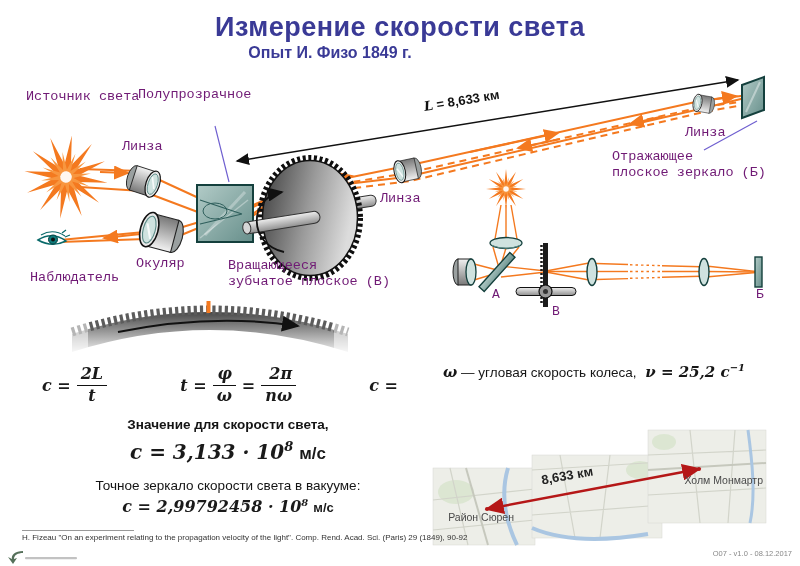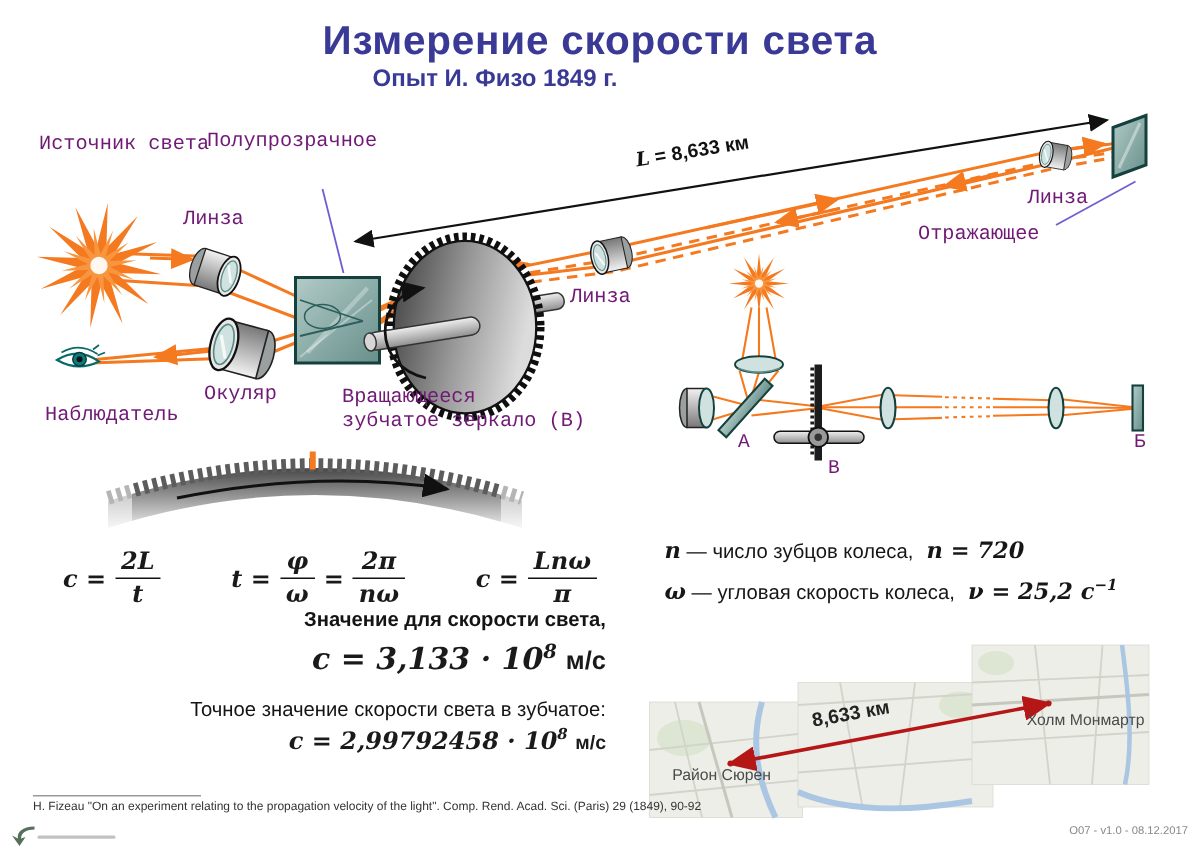--- a/index.html
+++ b/index.html
@@ -22,29 +22,29 @@
          font-size:16px;font-weight:bold;color:var(--title);}
   .dist-label{position:absolute;left:424px;top:99px;transform:rotate(-9.2deg);
          transform-origin:left center;font-weight:bold;font-size:13px;color:#111;}
   .dist-label .var{font-family:"DejaVu Serif",serif;font-style:italic;}
   
   .serif{font-family:"DejaVu Serif",serif;font-style:italic;font-weight:bold;color:#1a1a1a;}
   .formula-row{position:absolute;left:42px;top:354px;width:356px;height:62px;
          display:flex;align-items:center;justify-content:space-between;font-size:16px;}
   .f-item{display:flex;align-items:center;gap:6px;}
   .fr{display:inline-flex;flex-direction:column;text-align:center;line-height:1.15;}
-  .fr .n{border-bottom:1.5px solid #111;padding:0 4px 1px;}
+  .fr .n{border-bottom:1.5px solid #111;padding:0 4px 1px;text-align:right;}
   .fr .d{padding:1px 4px 0;}
   
   .params{position:absolute;left:443px;top:356px;font-size:13.5px;color:#161616;line-height:23px;}
   .params .sym{font-family:"DejaVu Serif",serif;font-style:italic;font-weight:bold;font-size:15px;}
   .params .val{font-family:"DejaVu Serif",serif;font-style:italic;font-weight:bold;font-size:15px;margin-left:5px;}
   .params sup{font-size:10px;}
   
-  .results{position:absolute;left:52px;top:404px;width:352px;text-align:right;color:#141414;}
+  .results{position:absolute;left:52px;top:416px;width:352px;text-align:center;color:#141414;}
   .results .h1{font-size:13.5px;font-weight:bold;line-height:17px;}
   .results .v1{margin-top:6px;font-size:20px;}
   .results .v1 sup{font-size:13px;}
   .results .v1 .unit{font-family:"Liberation Sans",sans-serif;font-style:normal;font-weight:bold;font-size:17px;margin-left:6px;}
   .results .h2{margin-top:14px;font-size:13.5px;}
   .results .v2{margin-top:4px;font-size:16px;}
   .results .v2 sup{font-size:10px;}
   .results .v2 .unit{font-family:"Liberation Sans",sans-serif;font-style:normal;font-weight:bold;font-size:13px;margin-left:5px;}
   
   .map-dist{position:absolute;left:541px;top:468px;transform:rotate(-10deg);
@@ -291,29 +291,30 @@
 
   <div class="lbl" style="left:26px;top:89px">Источник света</div>
   <div class="lbl center" style="left:138px;top:87px;width:155px">
     <div>Полупрозрачное</div>
   </div>
   <div class="lbl" style="left:122px;top:139px">Линза</div>
   <div class="lbl" style="left:136px;top:256px">Окуляр</div>
   <div class="lbl" style="left:30px;top:270px">Наблюдатель</div>
   <div class="lbl center" style="left:228px;top:258px;width:172px">
     <div>Вращающееся</div>
-    <div>зубчатое зеркало (В)</div>
+    <div>зубчатое плоское (В)</div>
   </div>
   <div class="lbl" style="left:380px;top:191px">Линза</div>
   <div class="dist-label">
     <span class="var">L</span><span> = 8,633 км</span>
   </div>
   <div class="lbl" style="left:685px;top:125px">Линза</div>
   <div class="lbl center" style="left:612px;top:149px;width:182px">
     <div>Отражающее</div>
+    <div>плоское зеркало (Б)</div>
   </div>
   <div class="lbl" style="left:492px;top:287px;font-size:13px">А</div>
   <div class="lbl" style="left:552px;top:304px;font-size:13px">В</div>
   <div class="lbl" style="left:756px;top:287px;font-size:13px">Б</div>
 
   <div class="formula-row serif">
     <span class="f-item">
       <span>c =</span>
       <span class="fr">
           <span class="n">2L</span>
@@ -327,50 +328,40 @@
           <span class="d">ω</span>
         </span>
       <span>=</span>
       <span class="fr">
           <span class="n">2π</span>
           <span class="d">nω</span>
         </span>
     </span>
     <span class="f-item">
       <span>c =</span>
-      <span class="fr">
-          <span class="n">Lnω</span>
-          <span class="d">π</span>
-        </span>
     </span>
   </div>
 
   <div class="params">
-    <div>
-      <span class="sym">n</span>
-      <span>—</span>
-      <span>число зубцов колеса,</span>
-      <span class="val">n = 720</span>
-    </div>
     <div>
       <span class="sym">ω</span>
       <span>—</span>
       <span>угловая скорость колеса,</span>
       <span class="val"><span>ν = 25,2 с</span><sup>−1</sup></span>
     </div>
   </div>
 
   <div class="results">
     <div class="h1">
       <div>Значение для скорости света,</div>
     </div>
     <div class="v1 serif">
       <span>c = 3,133 · 10</span><sup>8</sup><span class="unit">м/с</span>
     </div>
-    <div class="h2">Точное значение скорости света в зубчатое:</div>
+    <div class="h2">Точное зеркало скорости света в вакууме:</div>
     <div class="v2 serif">
       <span>c = 2,99792458 · 10</span><sup>8</sup><span class="unit">м/с</span>
     </div>
   </div>
 
   <div class="map-dist">8,633 км</div>
   <div class="map-pt" style="left:648px;top:474px;width:115px">Холм Монмартр</div>
   <div class="map-pt" style="left:426px;top:511px;width:88px">Район Сюрен</div>
 
   <div class="ref-rule"></div>

